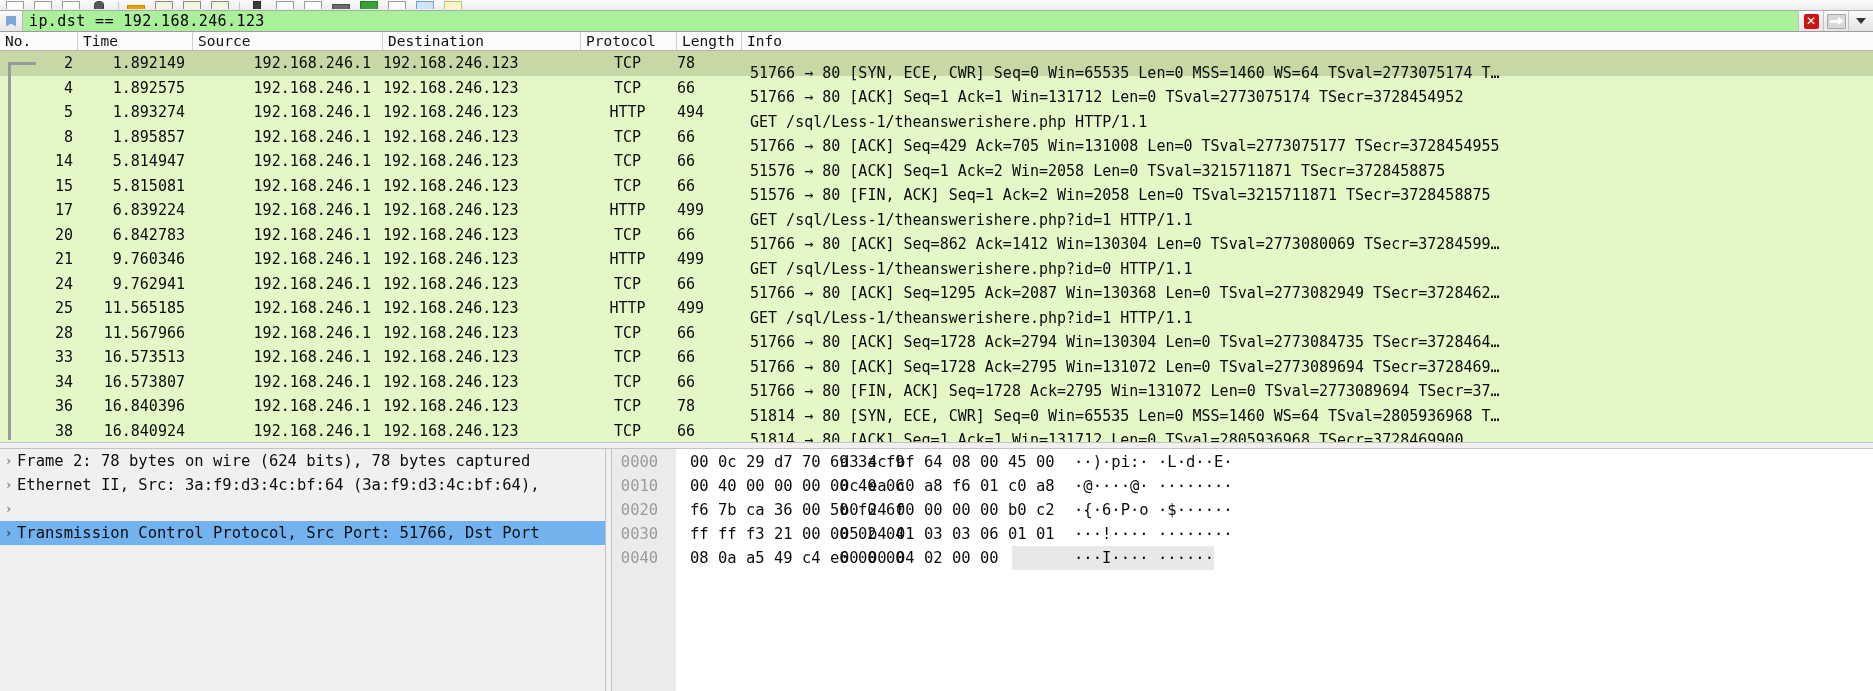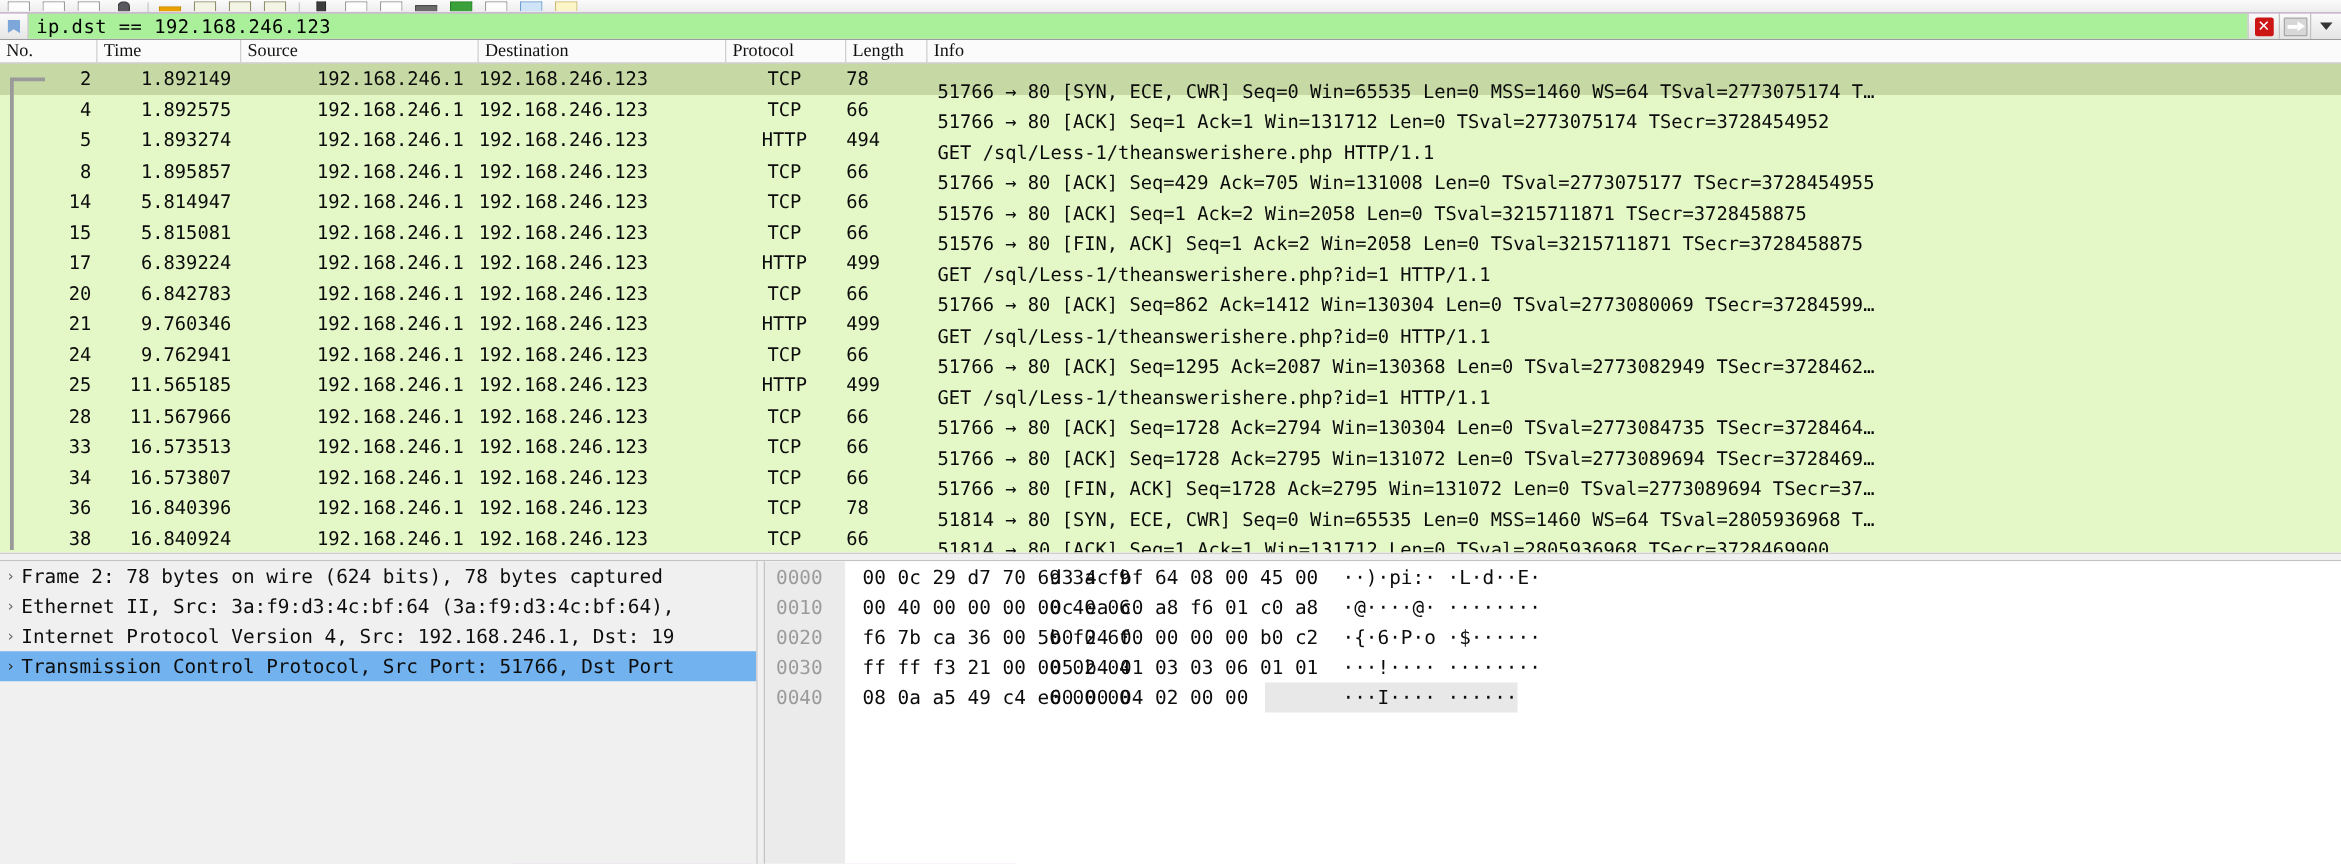--- a/index.html
+++ b/index.html
@@ -7,21 +7,21 @@
     width: 1873px; height: 691px;
     overflow: hidden;
     background: #ffffff;
     font-family: "DejaVu Sans Mono", monospace;
   }
   #app {
     width: 1873px; height: 691px;
     position: relative;
     display: flex;
     flex-direction: column;
-    background: #f0abfc;
+    background: #737373;
   }
 
   
   .toolbar {
     height: 11px;
     background: linear-gradient(#fbfbfb, #ececed);
     border-bottom: 1px solid #aaa;
     display: flex;
     align-items: flex-end;
     padding: 0 2px;
@@ -148,21 +148,20 @@
     flex: 0 0 auto;
     box-sizing: border-box;
   }
   .col-header .ch {
     border-right: 1px solid #cfcfcf;
     padding-left: 5px;
     box-sizing: border-box;
     line-height: 18px;
     overflow: hidden;
     white-space: nowrap;
-    font-family: Liberation Serif, serif;
   }
   .c-no    { width: 78px; }
   .c-time  { width: 115px; }
   .c-src   { width: 190px; }
   .c-dst   { width: 198px; }
   .c-proto { width: 96px; }
   .c-len   { width: 65px; }
   .c-info  { flex: 1 1 auto; border-right: none !important;}
 
   .rows {
@@ -552,21 +551,20 @@
         <div class="drow">
           <span class="chev">›</span>
           <span class="dtext">Frame 2: 78 bytes on wire (624 bits), 78 bytes captured</span>
         </div>
         <div class="drow">
           <span class="chev">›</span>
           <span class="dtext">Ethernet II, Src: 3a:f9:d3:4c:bf:64 (3a:f9:d3:4c:bf:64),</span>
         </div>
         <div class="drow">
           <span class="chev">›</span>
-          <span class="dtext">Internet Protocol Version 4, Src: 192.168.246.1, Dst: 19</span>
         </div>
         <div class="drow sel">
           <span class="chev">›</span>
           <span class="dtext">Transmission Control Protocol, Src Port: 51766, Dst Port</span>
         </div>
       </div>
     <div class="detail-splitter"></div>
     <div class="hex-pane">
       <div class="hex-gutter" id="hex-gutter">
           <div class="hexoff">0000</div>

